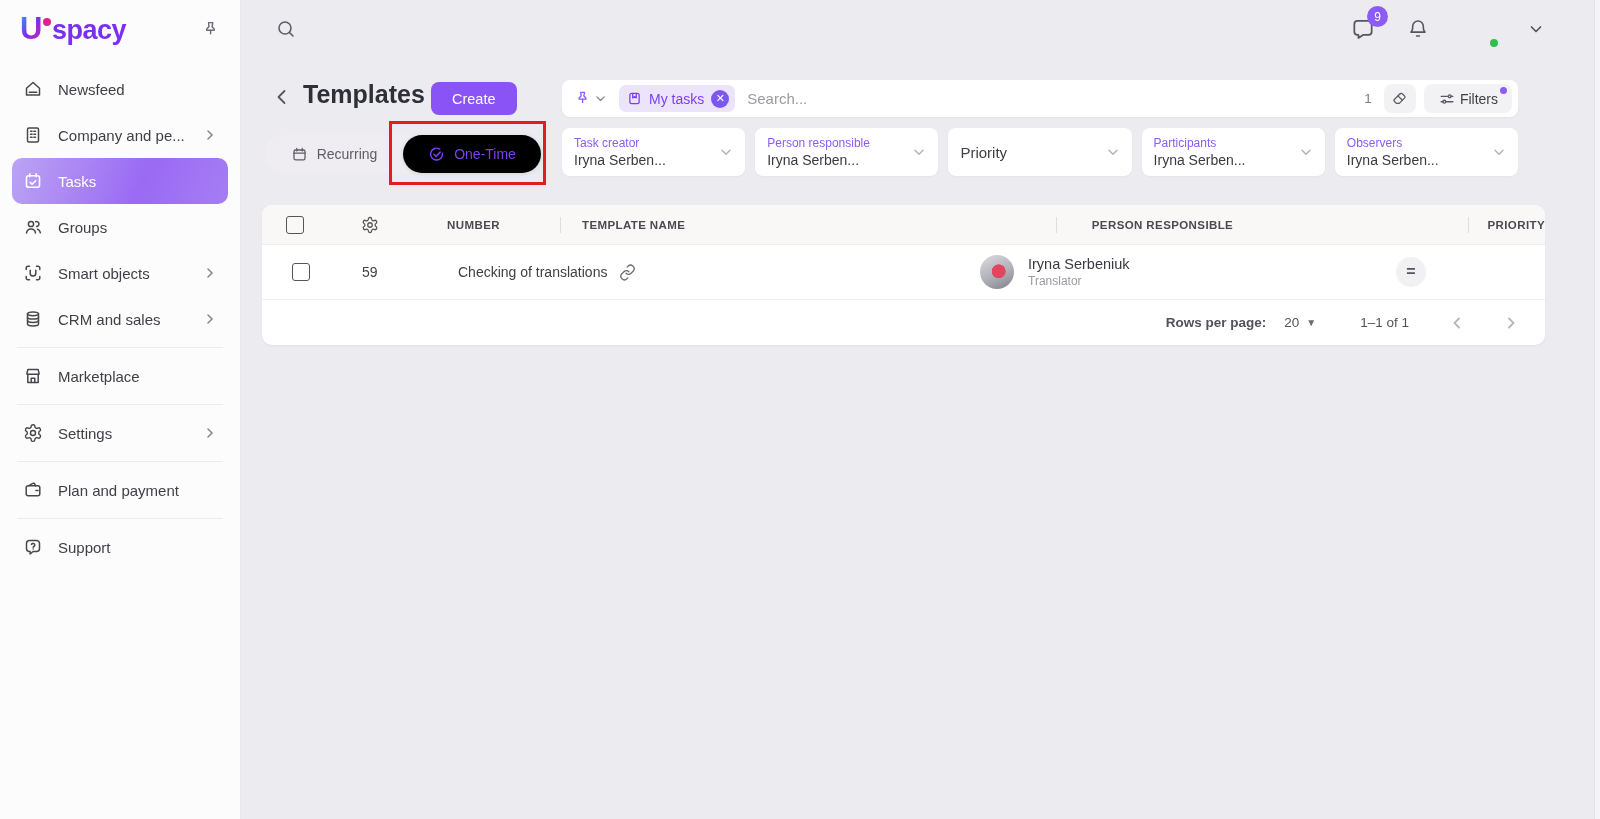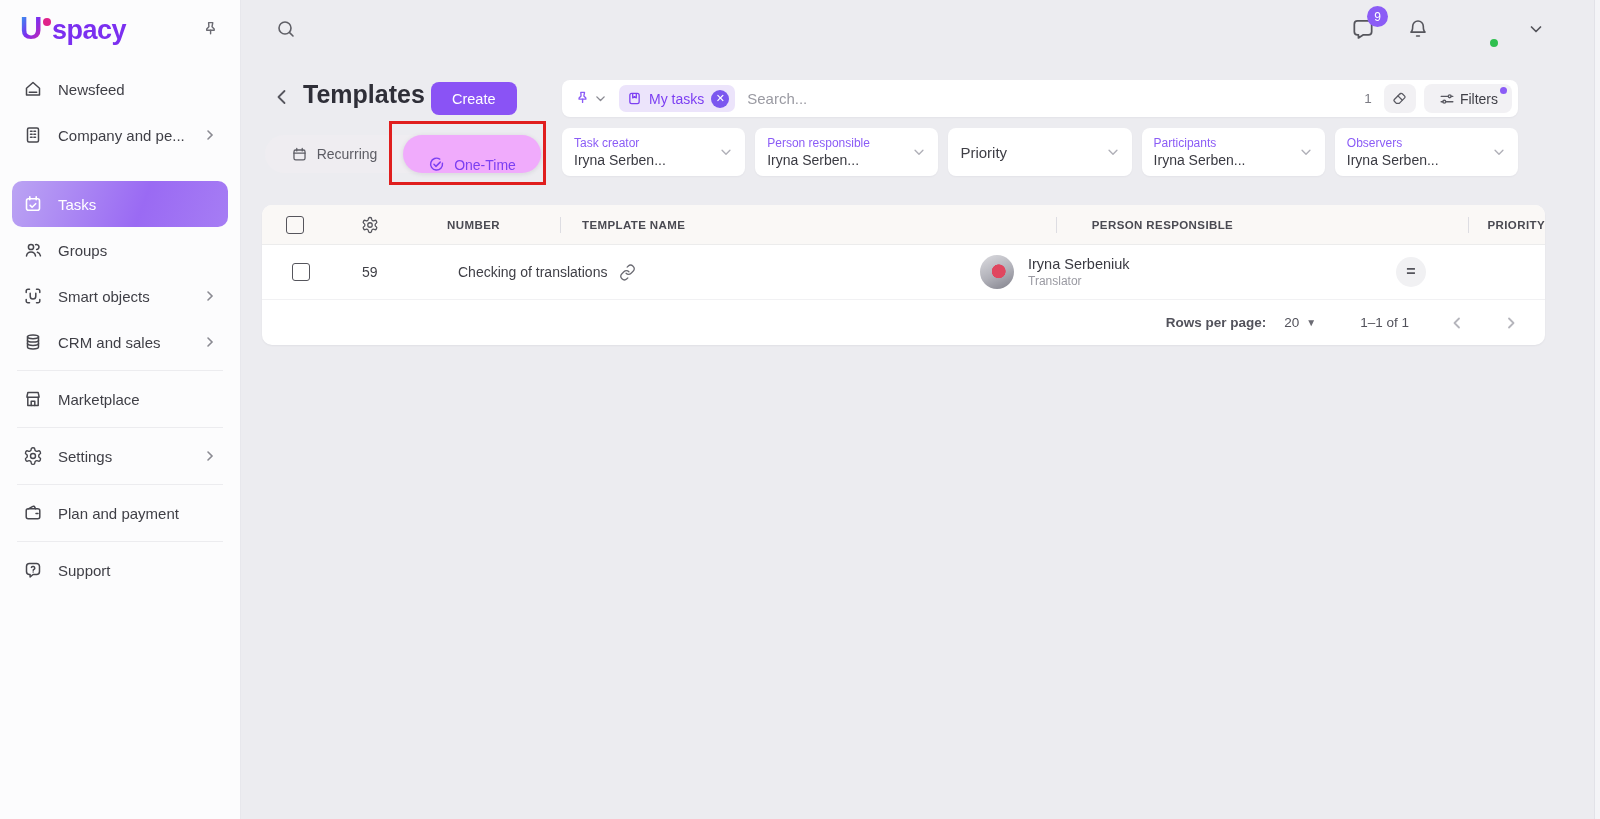--- a/index.html
+++ b/index.html
@@ -13,21 +13,21 @@
   .logo-row { height:58px; display:flex; align-items:center; justify-content:space-between; padding:0 20px 0 20px; }
   .logo { display:flex; align-items:baseline; font-weight:bold; font-size:27px; letter-spacing:-0.5px; position:relative; }
   .logo-u { background:linear-gradient(125deg,#23b0ef 0%,#7b2ff0 48%,#d9239f 95%); -webkit-background-clip:text; background-clip:text; color:transparent; font-size:31px; }
   .logo-dot { width:8px; height:8px; border-radius:50%; background:#e0218a; display:inline-block; margin:0 1px 14px 1px; align-self:center; }
   .logo-rest { color:#7b2ff0; }
   .pin-btn { color:#6b6b73; display:flex; }
   .side-nav { padding:8px 12px 0 12px; }
   .side-item { height:46px; border-radius:10px; display:flex; align-items:center; gap:15px; padding:0 11px; font-size:15px; color:#3f3f46; cursor:pointer; }
   .side-item .sicon { display:flex; width:20px; justify-content:center; color:#47474e; }
   .side-item .chev { margin-left:auto; color:#8a8a92; display:flex; }
-  .side-item.active { background:linear-gradient(110deg,#bba4f3 0%,#9a6af3 60%,#a67df4 100%); color:#ffffff;margin-top:23px; }
+  .side-item.active { background:linear-gradient(110deg,#bba4f3 0%,#9a6af3 60%,#a67df4 100%); color:#ffffff; }
   .side-item.active .sicon { color:#ffffff; }
   .side-divider { border-top:1px solid #ececef; margin:5px 5px; }
 
   
   .main { flex:1; position:relative; background:#ececf0; }
   .topbar { height:58px; display:flex; align-items:center; padding:0 56px 0 34px; }
   .topbar .search-glass { color:#5f5f66; display:flex; }
   .top-right { margin-left:auto; display:flex; align-items:center; gap:30px; }
   .chat-wrap { position:relative; display:flex; color:#55555c; }
   .badge { position:absolute; top:-10px; right:-12px; min-width:21px; height:21px; border-radius:50%; background:#8b5cf6; color:#fff; font-size:12px; display:flex; align-items:center; justify-content:center; }
@@ -59,21 +59,21 @@
   .applied-count { color:#7c7c84; font-size:13.5px; margin-right:4px; }
   .eraser-btn { width:32px; height:29px; border-radius:8px; background:#f2f1f4; display:flex; align-items:center; justify-content:center; color:#5a5a62; cursor:pointer; }
   .filters-btn { height:29px; border-radius:8px; background:#f2f1f4; display:flex; align-items:center; gap:4px; padding:0 14px; color:#3f3f46; font-size:14px; cursor:pointer; position:relative; }
   .filters-btn .fb-icon { color:#5a5a62; display:flex; }
   .filters-dot { position:absolute; top:3px; right:5px; width:7px; height:7px; border-radius:50%; background:#8b5cf6; }
 
   
   .segmented { position:absolute; left:24px; top:77px; width:276px; height:38px; background:#efedf1; border-radius:20px; display:flex; }
   .seg { flex:1; display:flex; align-items:center; justify-content:center; gap:9px; font-size:14px; color:#5c5c64; cursor:pointer; }
   .seg .seg-icon { display:flex; }
-  .seg.selected { background:#f0abfc; border-radius:20px; color:#7c3ff2; box-shadow:0 1px 5px rgba(20,20,40,.10);align-items:flex-end; }
+  .seg.selected { background:#000000; border-radius:20px; color:#7c3ff2; box-shadow:0 1px 5px rgba(20,20,40,.10); }
   .red-box { position:absolute; left:148px; top:63px; width:157px; height:64px; border:3px solid #e01e1e; pointer-events:none; }
 
   
   .filter-row { position:absolute; left:321px; top:70px; width:956px; height:48px; display:flex; gap:10px;border-radius:12px; }
   .fcard { flex:1; background:#fff; border-radius:8px; padding:6px 12px; display:flex; align-items:center; cursor:pointer; box-shadow:0 1px 2px rgba(20,20,40,.04); }
   .fcard .fmain { display:flex; flex-direction:column; gap:2px; min-width:0; }
   .flabel { font-size:12px; color:#8b5cf6; white-space:nowrap; }
   .fvalue { font-size:14px; color:#3a3a42; white-space:nowrap; }
   .fcard .fcaret { margin-left:auto; color:#b0b0b8; display:flex; }
   .fcard.empty .flabel { font-size:15px; color:#3f3f46; }

